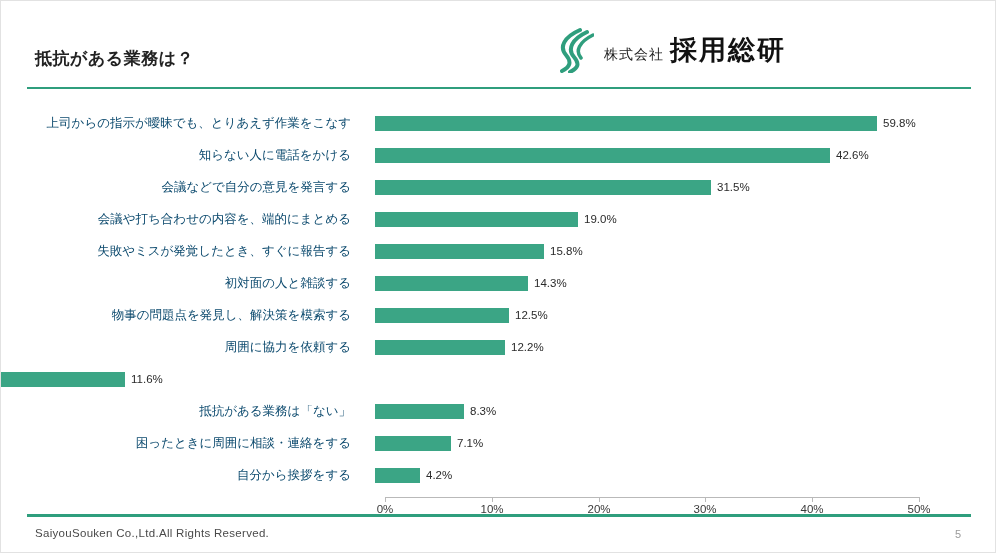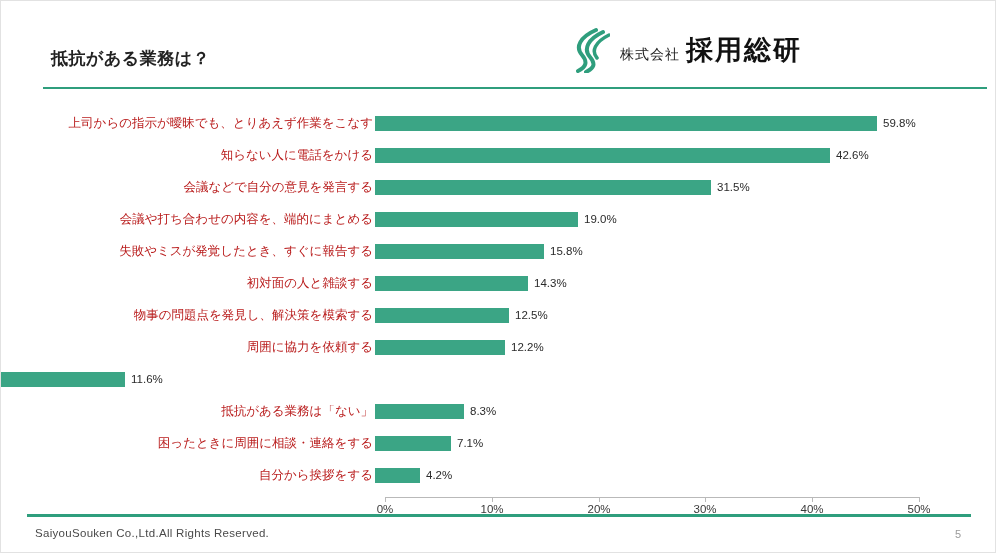--- a/index.html
+++ b/index.html
@@ -18,21 +18,21 @@
     position: relative;
     width: 996px;
     height: 553px;
     box-sizing: border-box;
     border: 1px solid #e2e2e2;
     background: #ffffff;
   }
   
   .header {
     position: absolute;
-    left: 16px;
+    left: 0;
     top: 0;
     width: 811px;
     height: 88px;
   }
   .header-rule {
     position: absolute;
     left: 26px;
     top: 86px;
     width: 944px;
     height: 2px;
@@ -94,24 +94,24 @@
     width: 996px;
   }
   .row {
     height: 32px;
     display: flex;
     align-items: center;
   }
   .row-label {
     width: 374px;
     text-align: right;
-    padding-right: 2px;
+    padding-right: 24px;
     box-sizing: border-box;
     font-size: 12.5px;
-    color: #b91c1c;
+    color: #0c4a6e;
     white-space: nowrap;
   }
   .bar-zone {
     position: relative;
     width: 600px;
     height: 32px;
     display: flex;
     align-items: center;
   }
   .bar {

